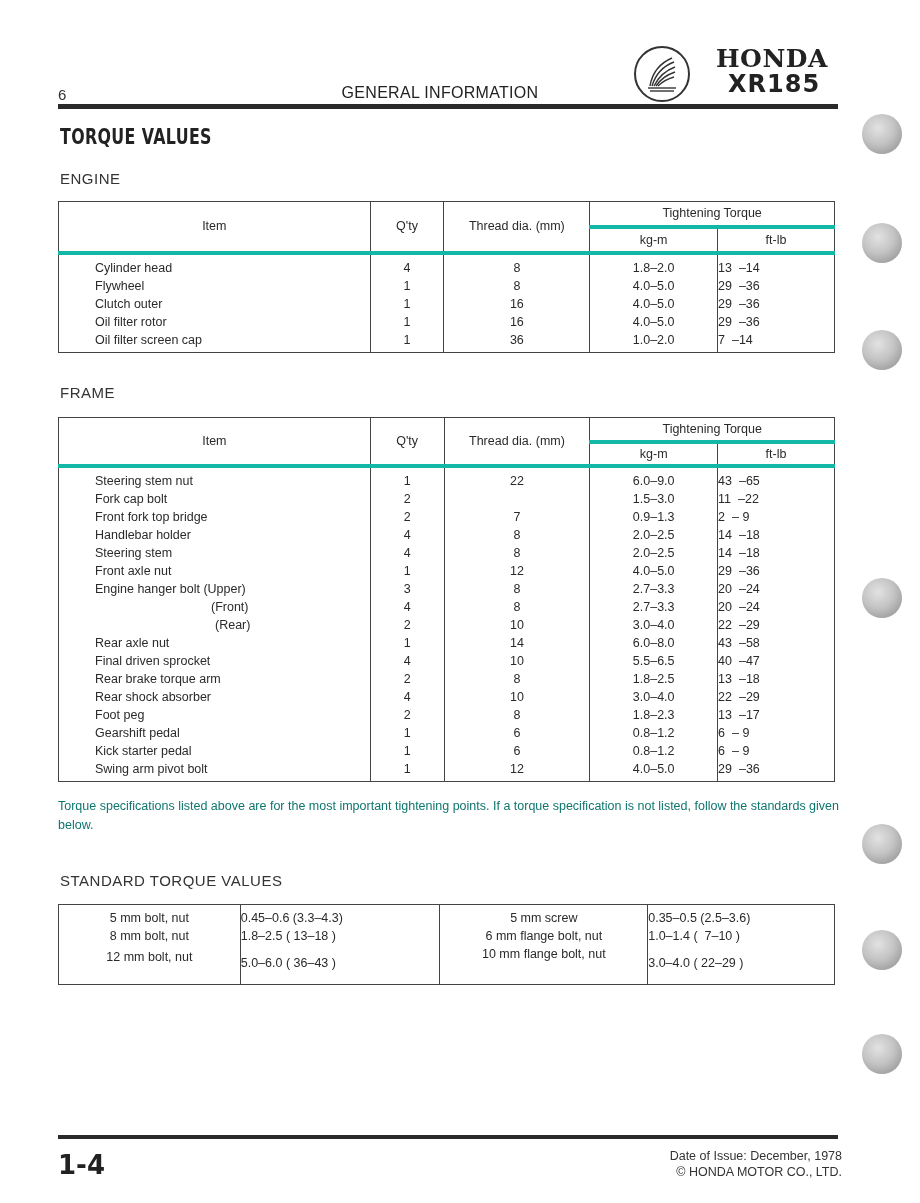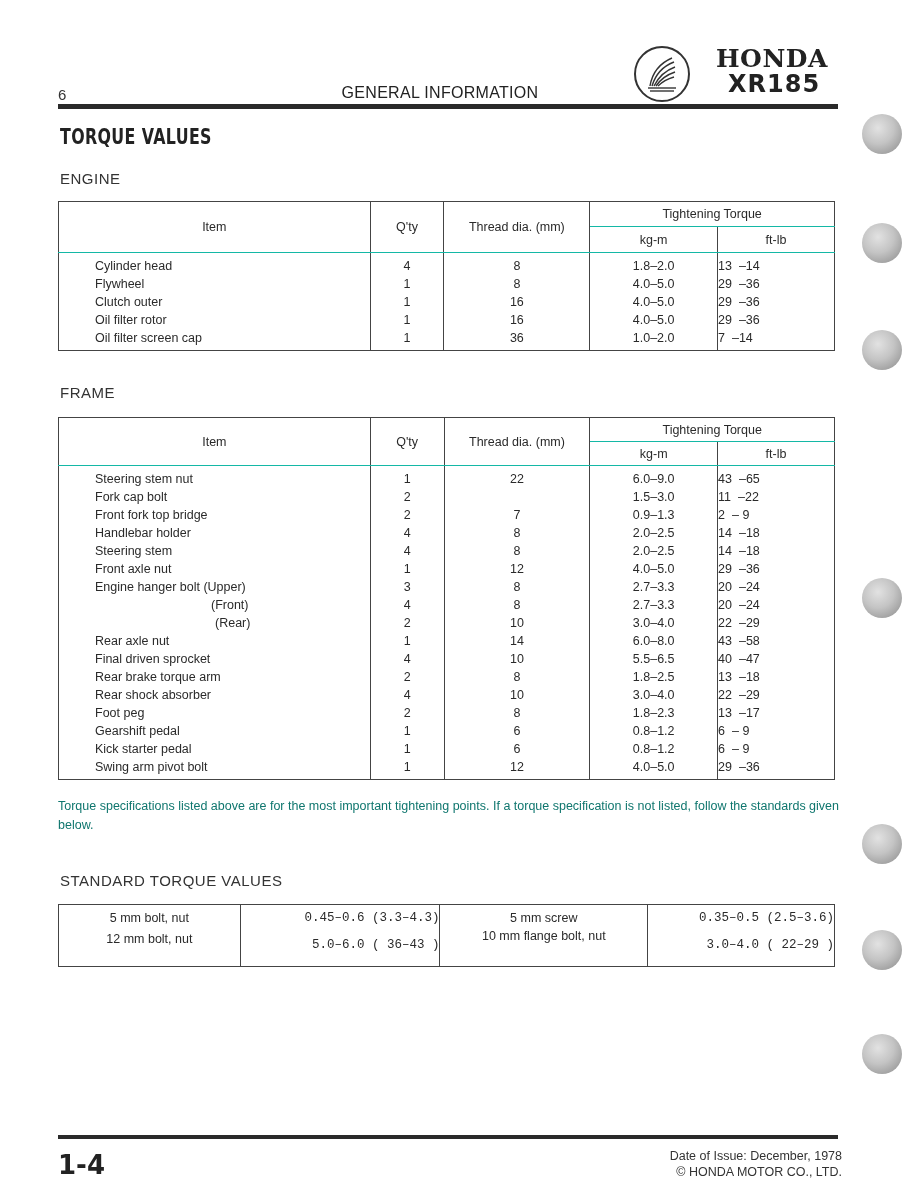--- a/index.html
+++ b/index.html
@@ -15,34 +15,34 @@
     .logo { left: 634px; top: 46px; width: 56px; height: 56px; border: 2px solid #333; border-radius: 50%; box-sizing: border-box; }
     .logo svg { width: 100%; height: 100%; }
     .brand { left: 700px; top: 46px; font-family: "DejaVu Serif", serif; font-weight: bold; font-size: 25px; color: #222; letter-spacing: 0.5px; line-height: 26px; margin-left: 16px; }
     .model { left: 728px; top: 70px; font-family: "DejaVu Sans", sans-serif; font-weight: bold; font-size: 24px; color: #222; letter-spacing: 1px; }
     .top-rule { left: 58px; top: 104px; width: 780px; height: 5px; background: #2a2a2a; }
     .heading { left: 60px; top: 124px; font-family: "DejaVu Sans", sans-serif; font-weight: bold; font-size: 22px; transform: scaleX(0.72); transform-origin: left; letter-spacing: 0.5px; color: #222; }
     .subheading { font-size: 15px; color: #333; letter-spacing: 0.5px; }
     table { border-collapse: collapse; position: absolute; font-size: 12.5px; color: #2a2a2a; }
     table td, table th { padding: 0; font-weight: normal; }
     .tq { left: 58px; width: 777px; border: 1px solid #444; }
-    .tq th { border-right: 1px solid #444; border-bottom: 1px solid #14b8a6; text-align: center; margin-top: 9px; }
+    .tq th { border-right: 1px solid #444; border-bottom: 4px solid #14b8a6; text-align: center; margin-top: 9px; }
     .tq td { border-right: 1px solid #444; height: 18px; line-height: 18px; }
     .tq td.item { text-align: left; padding-left: 36px; }
     .tq td.item.indent { padding-left: 152px; }
     .tq td.c { text-align: center; }
     .tq td.ft { text-align: left; padding-right: 30px; white-space: pre; }
     .tq tr.first td { padding-top: 4px; }
     .tq tr.last td { padding-bottom: 3px; }
     .note { left: 58px; top: 797px; width: 790px; font-size: 12.5px; line-height: 19px; color: #0f766e; }
     .std { left: 58px; top: 904px; width: 777px; border: 1px solid #444; }
     .std th { border-right: 1px solid #444; border-bottom: 1px solid #444; height: 22px; text-align: center; font-size: 12.5px; }
     .std td { border-right: 1px solid #444; height: 18px; line-height: 18px; font-size: 12.5px; white-space: pre; }
     .std td.type { text-align: center; }
-    .std td.val { text-align: right; font-family: Liberation Mono, monospace; }
+    .std td.val { text-align: left; }
     .bottom-rule { left: 58px; top: 1135px; width: 780px; height: 4px; background: #2a2a2a; }
     .footer-page { left: 58px; top: 1150px; font-family: "DejaVu Sans", sans-serif; font-weight: bold; font-size: 26px; color: #222; }
     .footer-info { right: 78px; top: 1148px; text-align: right; font-size: 12.5px; line-height: 16px; color: #333; }
     .hole { width: 40px; height: 40px; border-radius: 50%;
       background: radial-gradient(circle at 40% 35%, #e2e2e2 0%, #c4c4c4 45%, #9e9e9e 80%, #8a8a8a 100%);
       left: 862px; }
   </style>
 </head>
 <body>
 
@@ -281,20 +281,26 @@
       <col style="width:187px">
   </colgroup>
   <tbody>
   <tr style="height:22px">
     <td class="type" style="padding-top:4px">5 mm bolt, nut</td>
     <td class="val" style="padding-top:4px">0.45–0.6 (3.3–4.3)</td>
     <td class="type" style="padding-top:4px">5 mm screw</td>
     <td class="val" style="padding-top:4px">0.35–0.5 (2.5–3.6)</td>
   </tr>
   <tr>
+    <td class="type">8 mm bolt, nut</td>
+    <td class="val">1.8–2.5 ( 13–18 )</td>
+    <td class="type">6 mm flange bolt, nut</td>
+    <td class="val">1.0–1.4 (  7–10 )</td>
+  </tr>
+  <tr>
     <td class="type" style="padding-bottom:15px">12 mm bolt, nut</td>
     <td class="val" style="padding-bottom:3px">5.0–6.0 ( 36–43 )</td>
     <td class="type" style="padding-bottom:21px">10 mm flange bolt, nut</td>
     <td class="val" style="padding-bottom:3px">3.0–4.0 ( 22–29 )</td>
   </tr>
 </tbody>
   </table>
 
 <div class="abs bottom-rule"></div>
 <div class="abs footer-page">1-4</div>

